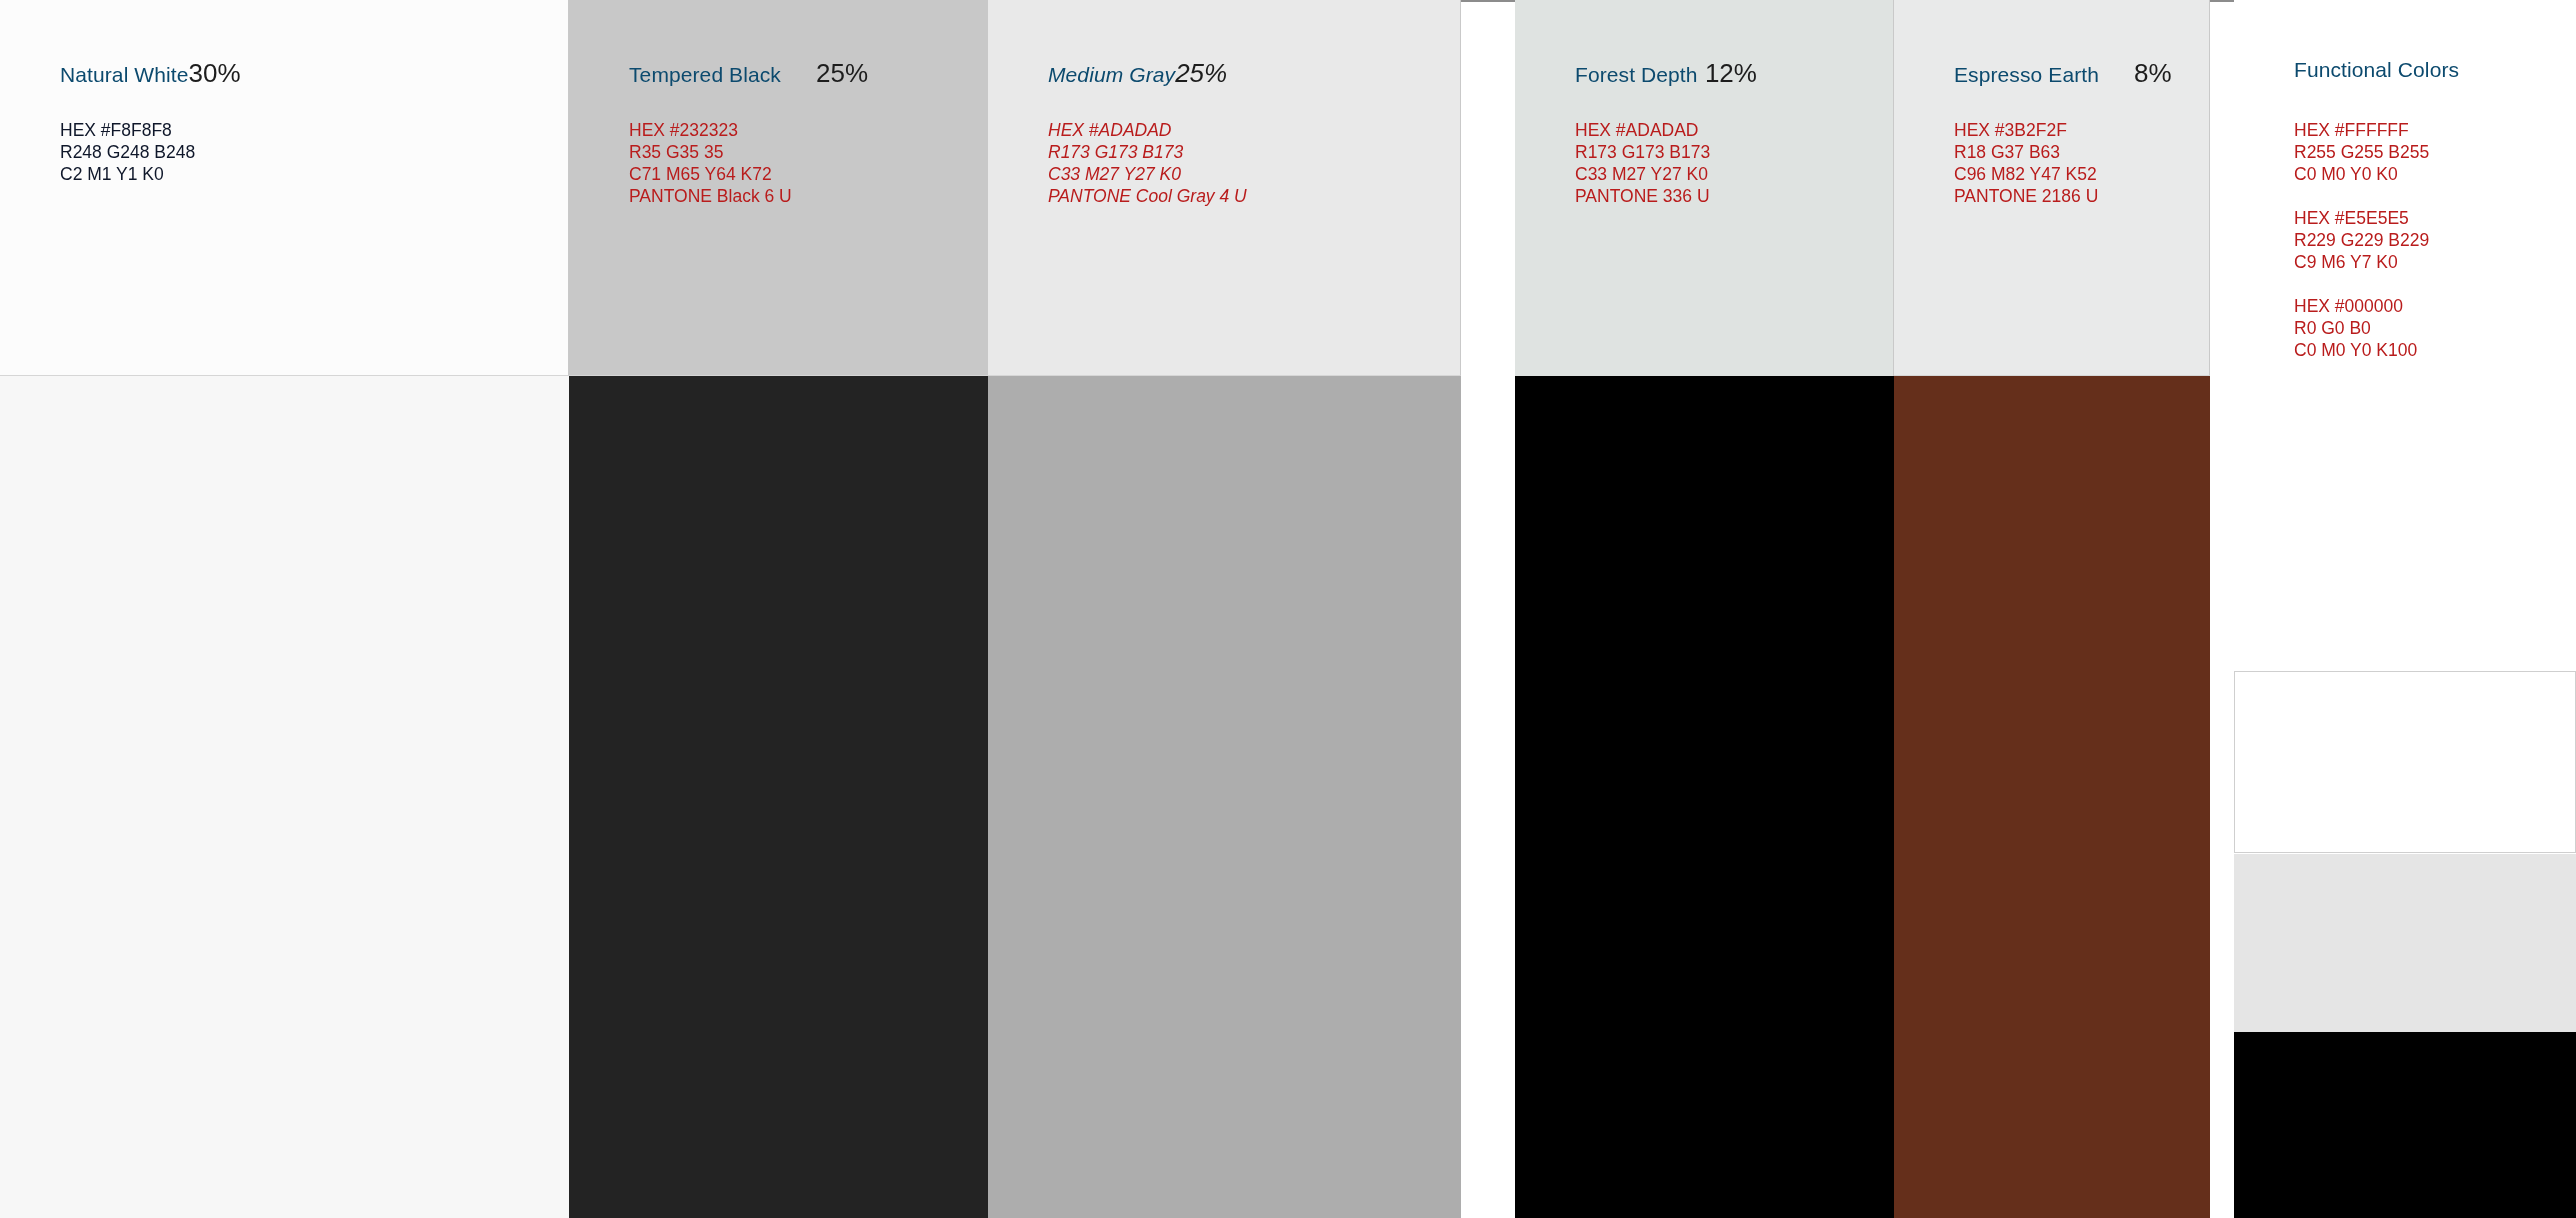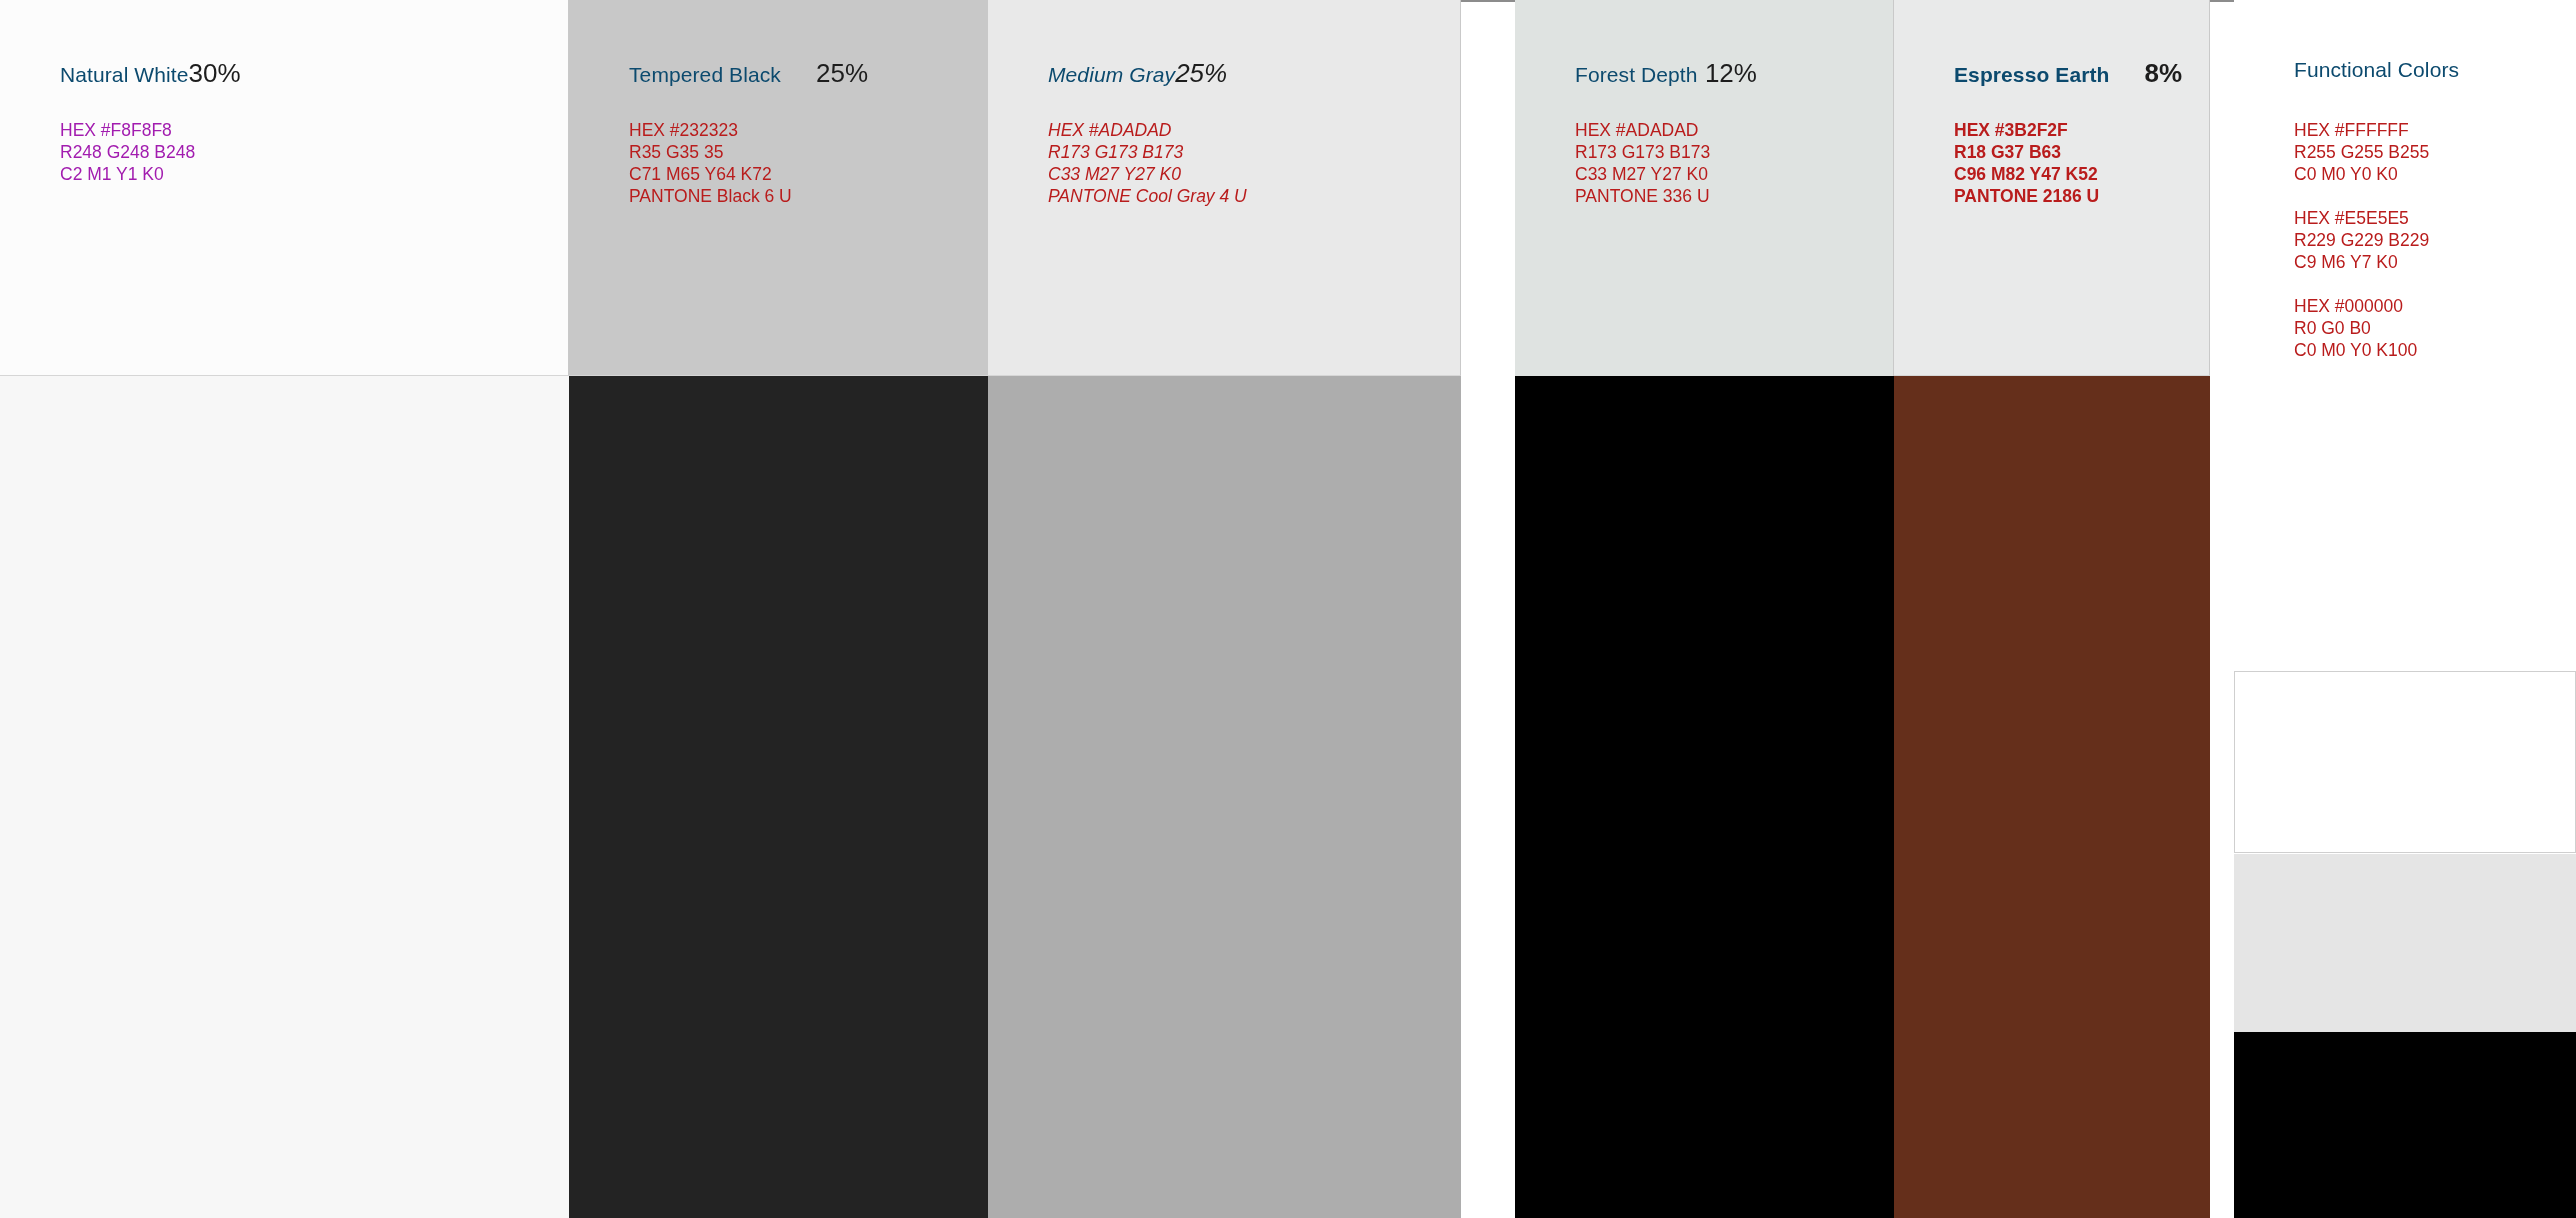--- a/index.html
+++ b/index.html
@@ -83,21 +83,21 @@
 
   .spec-block {
     position: absolute;
     left: 60px;
     top: 119px;
     font-size: 17.5px;
     line-height: 22px;
     color: #b91c1c;
     white-space: nowrap;
   }
-  .spec-block.faint { color: #a21caf; }
+  .spec-block.faint { color: #0f172a; }
   .spec-line { display: block; }
 
   
   .func-column .column-header {
     border-right: none;
     border-bottom: none;
   }
   .func-sub-swatch {
     position: absolute;
     left: 0;
@@ -180,21 +180,21 @@
       <div class="spec-block" id="col-3-specs">
         <span class="spec-line">HEX #ADADAD</span>
         <span class="spec-line">R173 G173 B173</span>
         <span class="spec-line">C33 M27 Y27 K0</span>
         <span class="spec-line">PANTONE 336 U</span>
       </div>
     </div>
     <div class="column-swatch" id="col-3-swatch" style="background: rgb(0, 0, 0); top: 376px; height: 843px;"></div>
   </div>
 
-  <div class="palette-column" id="col-4" style="left: 1894px; width: 316px; font-weight: bold;">
+  <div class="palette-column" id="col-4" style="left: 1894px; width: 316px;">
     <div class="column-header" id="col-4-header" style="background: rgb(233, 234, 234); height: 376px;">
       <div class="swatch-title-row">
         <span class="swatch-title">Espresso Earth</span>
         <span class="swatch-pct">8%</span>
       </div>
       <div class="spec-block" id="col-4-specs">
         <span class="spec-line">HEX #3B2F2F</span>
         <span class="spec-line">R18 G37 B63</span>
         <span class="spec-line">C96 M82 Y47 K52</span>
         <span class="spec-line">PANTONE 2186 U</span>

